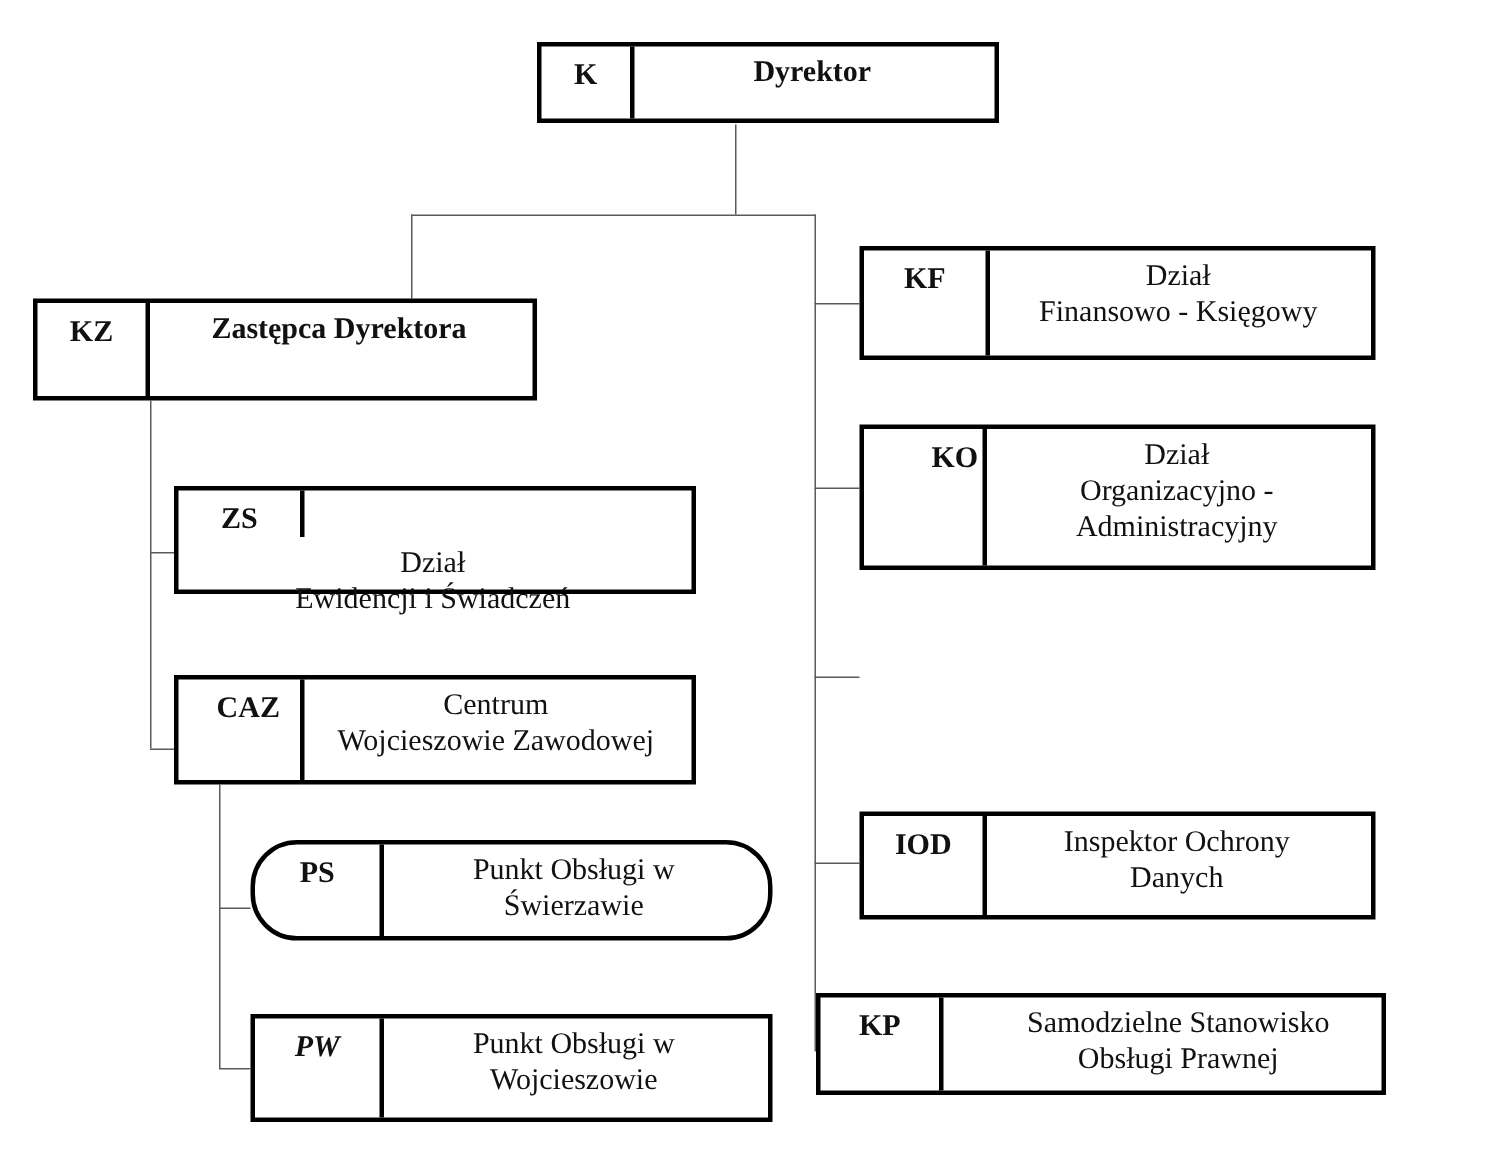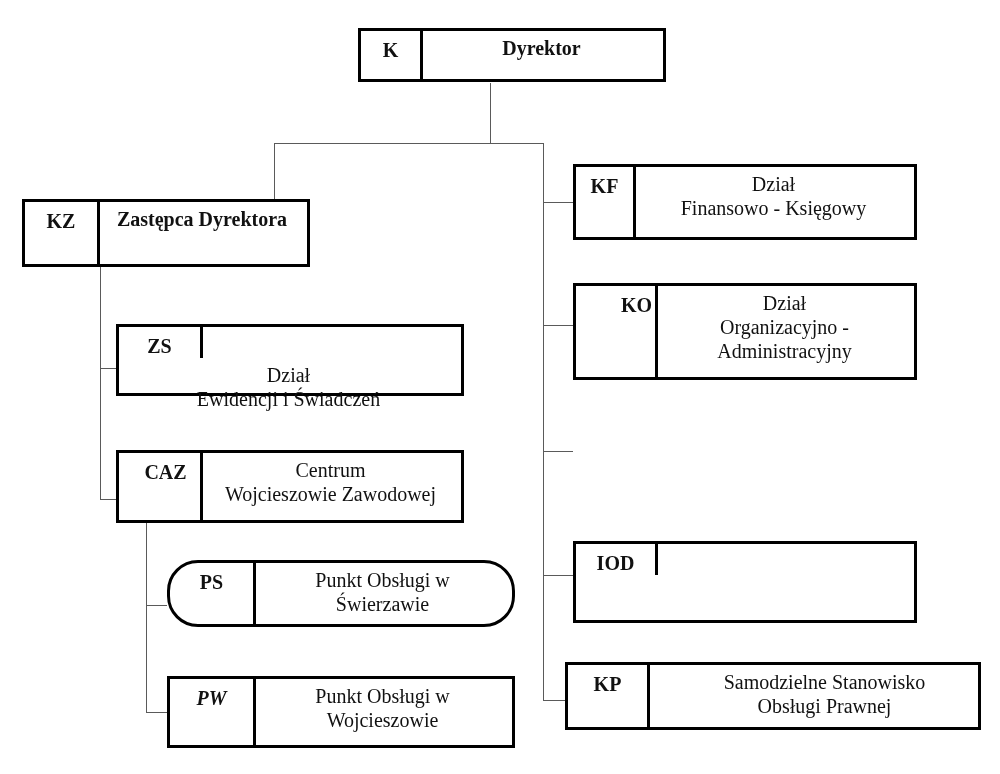--- a/index.html
+++ b/index.html
@@ -75,21 +75,21 @@
   <div class="wire" style="left:100px; top:499px; width:16px; height:1px;"></div>
   <div class="wire" style="left:146px; top:523px; width:1px;  height:189px;"></div>
   <div class="wire" style="left:146px; top:605px; width:21px; height:1px;"></div>
   <div class="wire" style="left:146px; top:712px; width:21px; height:1px;"></div>
 
   <div class="node label-bold" style="left:358px; top:28px; width:308px; height:54px;">
     <div class="code-cell" style="width:62px;">K</div>
     <div class="label-cell">Dyrektor</div>
   </div>
 
-  <div class="node label-bold" style="left:22px; top:199px; width:288px; height:68px;">
+  <div class="node label-bold" style="left:22px; top:199px; width:336px; height:68px;">
     <div class="code-cell" style="width:75px;">KZ</div>
     <div class="label-cell">Zastępca Dyrektora</div>
   </div>
 
   <div class="node" style="left:116px; top:324px; width:348px; height:72px;flex-direction:column;">
     <div class="code-cell" style="width:84px;">ZS</div>
     <div class="label-cell">Dział
 Ewidencji i Świadczeń</div>
   </div>
 
@@ -105,36 +105,38 @@
 Świerzawie</div>
   </div>
 
   <div class="node" style="left:167px; top:676px; width:348px; height:72px;">
     <div class="code-cell" style="width:86px;font-style:italic;">PW</div>
     <div class="label-cell">Punkt Obsługi w
 Wojcieszowie</div>
   </div>
 
   <div class="node" style="left:573px; top:164px; width:344px; height:76px;">
-    <div class="code-cell" style="width:60px;">KF</div>
+    <div class="code-cell" style="width:84px;">KF</div>
     <div class="label-cell">Dział
 Finansowo - Księgowy</div>
   </div>
 
   <div class="node" style="left:573px; top:283px; width:344px; height:97px;">
     <div class="code-cell" style="width:82px;padding-left:42px;">KO</div>
     <div class="label-cell">Dział
 Organizacyjno -
 Administracyjny</div>
   </div>
 
 
-  <div class="node" style="left:573px; top:541px; width:344px; height:82px;flex-direction:column;">
+  <div class="node" style="left:573px; top:541px; width:344px; height:72px;">
     <div class="code-cell" style="width:82px;">IOD</div>
+    <div class="label-cell">Inspektor Ochrony
+Danych</div>
   </div>
 
-  <div class="node" style="left:565px; top:662px; width:416px; height:68px;gap:24px;">
+  <div class="node" style="left:544px; top:662px; width:380px; height:68px;gap:24px;">
     <div class="code-cell" style="width:82px;">KP</div>
     <div class="label-cell">Samodzielne Stanowisko
 Obsługi Prawnej</div>
   </div>
 
 </div>
 
 </body></html>

